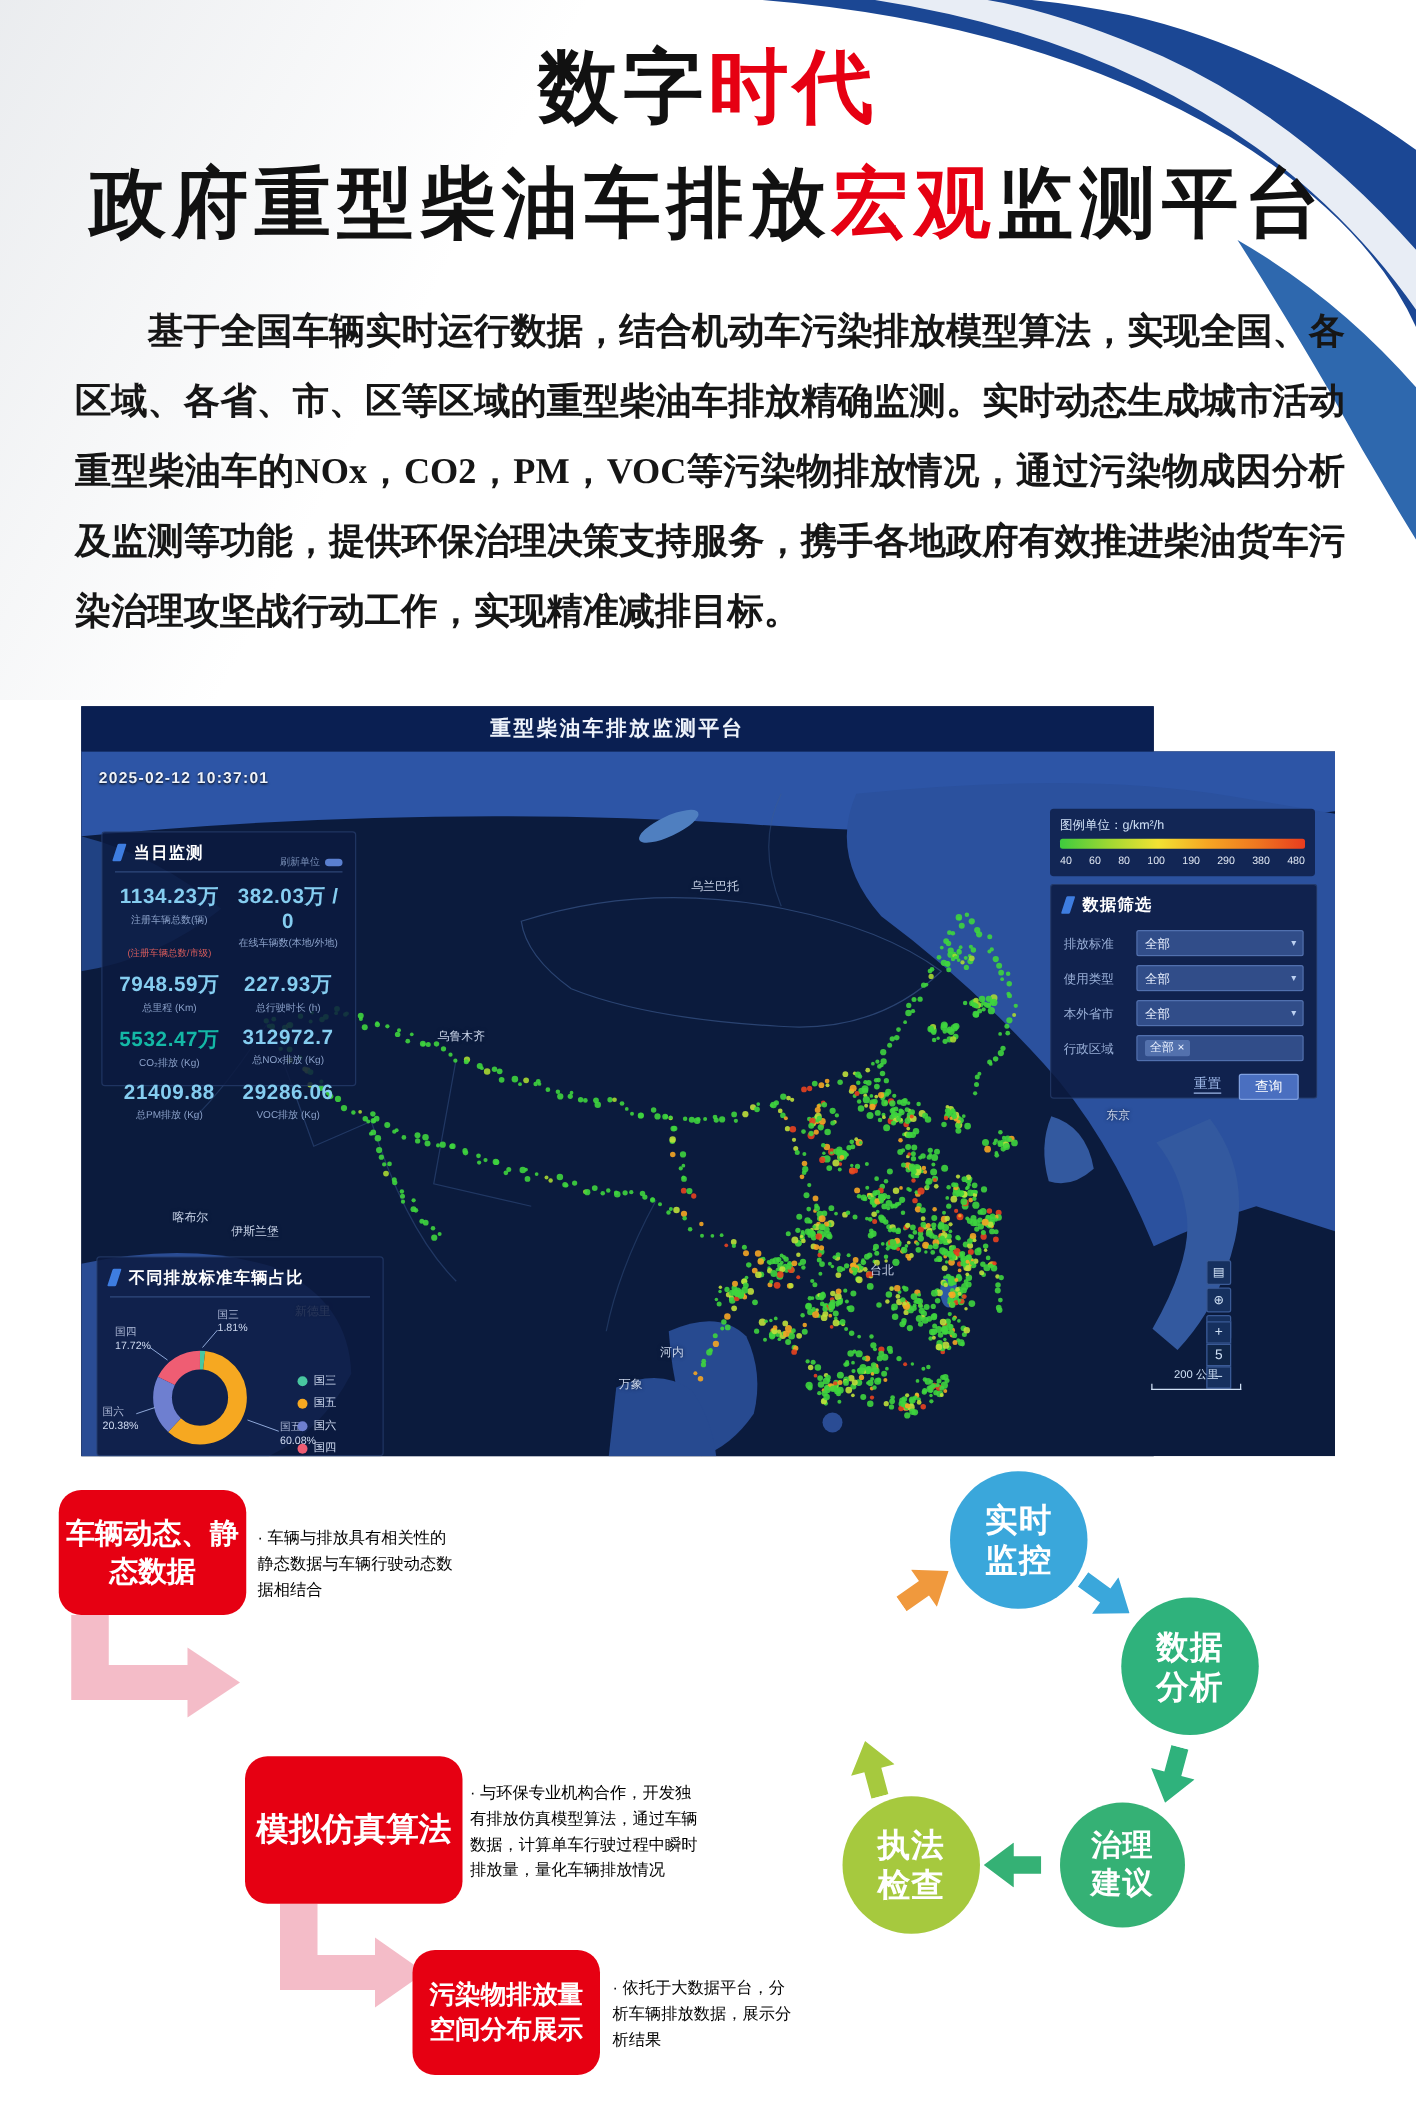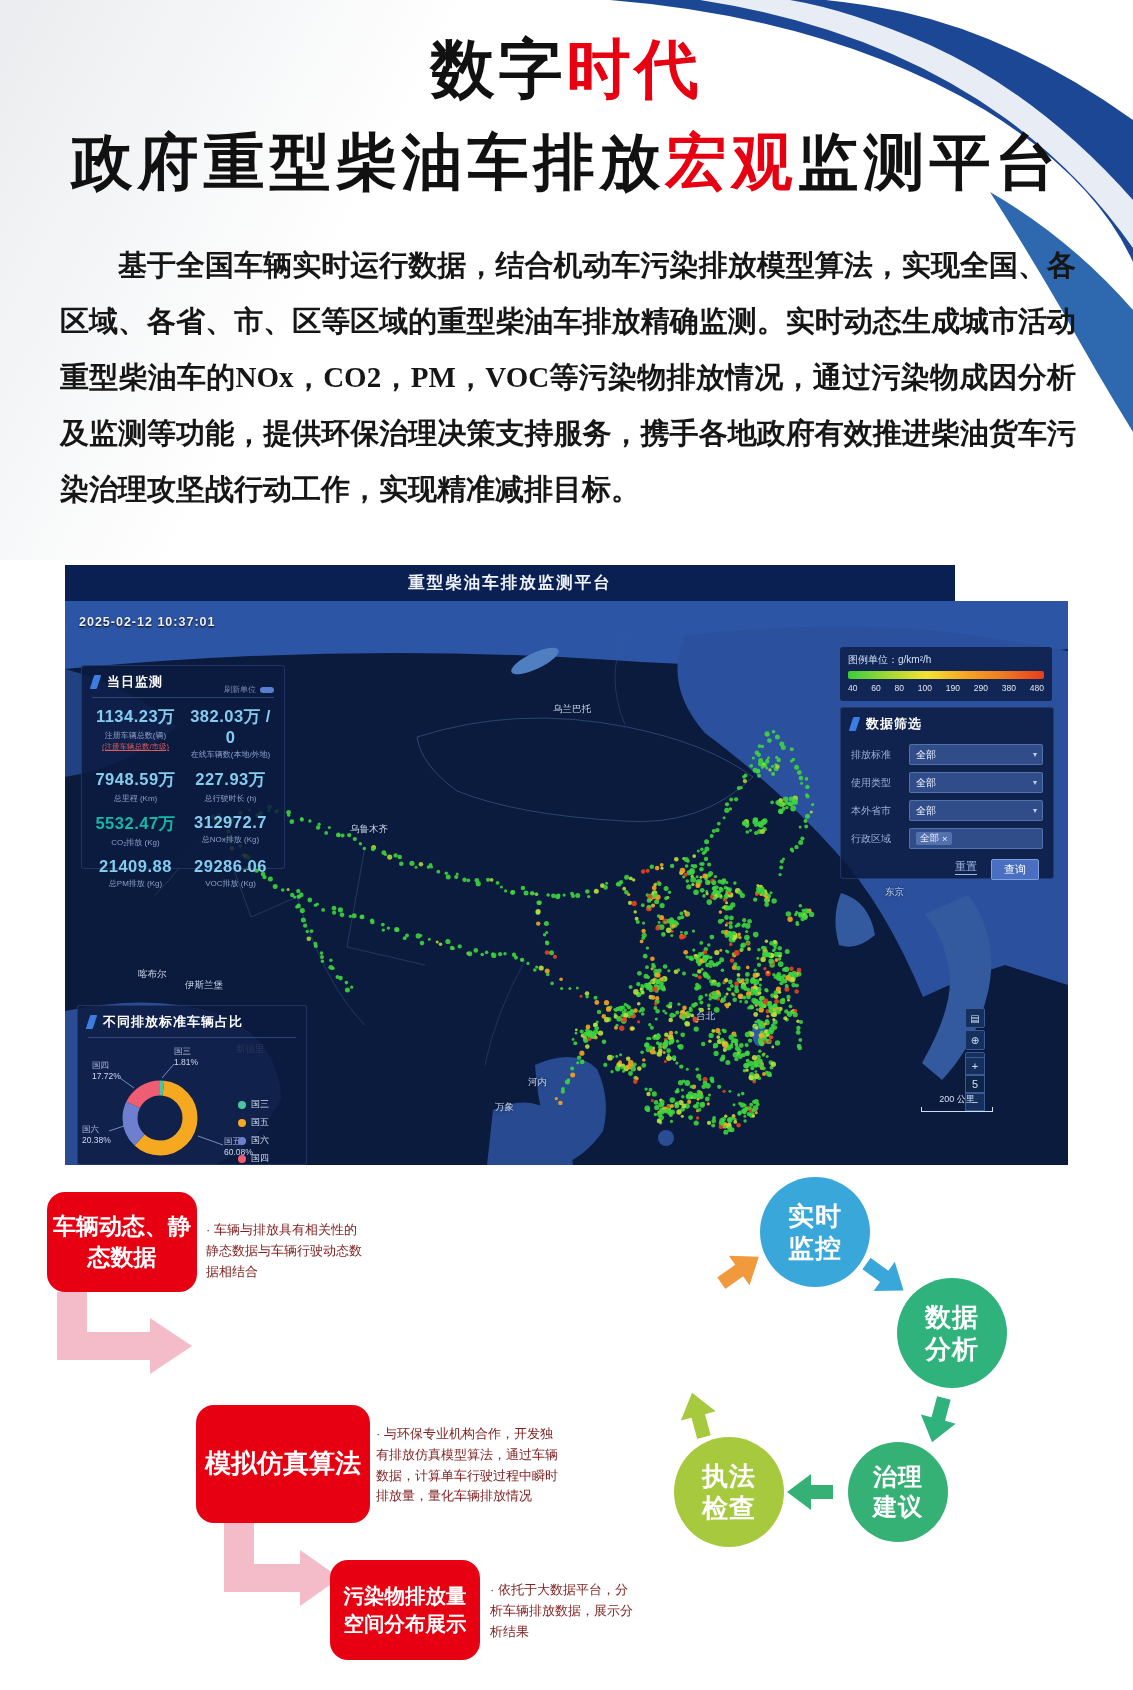--- a/index.html
+++ b/index.html
@@ -10,21 +10,21 @@
   .swoosh{position:absolute;right:0;top:0;pointer-events:none;}
   
   .title1{position:absolute;left:0;top:26px;width:100%;text-align:center;
           font-size:64px;font-weight:900;letter-spacing:4px;color:#111;}
   .title2{position:absolute;left:0;top:122px;width:100%;text-align:center;
           font-size:61px;font-weight:900;letter-spacing:5px;color:#111;white-space:nowrap;}
   .intro{position:absolute;left:60px;top:238px;width:1016px;margin:0;
          font-family:"Liberation Serif","DejaVu Serif",serif;font-weight:700;
          font-size:29px;line-height:1.93;color:#161616;text-align:justify;text-indent:2em;}
   
-  .dashboard{position:absolute;left:65px;top:565px;width:858px;height:600px;background:#0b1b3d;padding-left:32px;}
+  .dashboard{position:absolute;left:65px;top:565px;width:858px;height:600px;background:#0b1b3d;}
   .dash-header{position:absolute;left:0;top:0;width:100%;height:36px;background:#0a1f52;
                display:flex;align-items:center;justify-content:center;
                color:#eef3fb;font-size:16.5px;font-weight:bold;letter-spacing:2px;z-index:5;}
   .map-svg{position:absolute;left:0;top:36px;width:1003px;height:564px;}
   .map-label{position:absolute;color:#c9d4e8;font-size:9.5px;z-index:3;text-shadow:0 0 3px #0b1b3d;}
   .timestamp{position:absolute;left:14px;top:50px;color:#eef3fb;font-size:12.5px;font-weight:bold;
              letter-spacing:1px;z-index:6;text-shadow:0 1px 2px #000;}
   .panel{position:absolute;background:rgba(12,26,64,.85);border:1px solid rgba(90,130,200,.25);
          border-radius:3px;z-index:6;color:#dfe8f8;}
   .panel-head{display:flex;align-items:center;padding:7px 10px 4px;}
@@ -33,21 +33,21 @@
   .panel-title{font-size:13px;font-weight:bold;color:#fff;letter-spacing:1px;}
   .divider{margin:2px 10px 6px;border-top:1px solid rgba(110,150,220,.35);position:relative;}
   .refresh{position:absolute;right:0;top:-14px;font-size:8px;color:#7a90b8;display:flex;align-items:center;gap:4px;}
   .toggle{width:14px;height:6px;border-radius:3px;background:#5a7fd0;display:inline-block;}
   
   .stats-panel{left:16px;top:100px;width:202px;height:202px;}
   .stats-grid{display:grid;grid-template-columns:1fr 1fr;row-gap:9px;padding:2px 6px;}
   .stat{text-align:center;}
   .stat-value{font-size:16.5px;font-weight:bold;letter-spacing:.5px;}
   .stat-label{font-size:8px;color:#8aa0c8;margin-top:2px;}
-  .stat-sub{font-size:7.5px;color:#d85c5c;margin-top:1px;text-decoration:underline;}
+  .stat-sub{font-size:7.5px;color:#d85c5c;margin-top:17px;}
   
   .donut-panel{left:12px;top:440px;width:228px;height:158px;overflow:hidden;}
   .donut-svg{position:absolute;left:27px;top:57px;width:110px;height:110px;}
   .donut-lines{position:absolute;left:0;top:0;z-index:2;}
   .callout{position:absolute;font-size:8.5px;color:#cfdaf0;line-height:1.25;z-index:3;}
   .callout b{display:block;font-weight:normal;color:#aebad8;}
   .dlegend{position:absolute;left:160px;top:92px;display:flex;flex-direction:column;gap:5px;z-index:3;}
   .dlegend-item{display:flex;align-items:center;gap:5px;font-size:9px;color:#cfdaf0;}
   .ldot{width:8px;height:8px;border-radius:50%;display:inline-block;}
   
@@ -81,21 +81,21 @@
   .scaleline{height:4px;border:1px solid #cfe0f5;border-top:none;margin-top:1px;}
   
   .flow{position:absolute;left:0;top:1160px;width:1133px;height:530px;}
   .redbox{position:absolute;border-radius:18px;color:#fff;font-weight:bold;text-align:center;
           display:flex;align-items:center;justify-content:center;line-height:1.35;}
   .box1{left:47px;top:32px;width:150px;height:100px;font-size:23px;}
   .box1 span{width:140px;display:block;}
   .box2{left:196px;top:245px;width:174px;height:118px;font-size:26px;}
   .box3{left:330px;top:400px;width:150px;height:100px;font-size:20.5px;}
   .box3 span{width:128px;display:block;}
-  .note{position:absolute;font-size:13px;color:#7f1d1d;line-height:1.6;}
+  .note{position:absolute;font-size:13px;color:#000000;line-height:1.6;}
   .note1{left:206px;top:60px;width:160px;}
   .note2{left:376px;top:264px;width:182px;}
   .note3{left:490px;top:420px;width:150px;}
   .flow-arrows{position:absolute;left:0;top:0;}
   
   .cycle{position:absolute;left:600px;top:1160px;width:470px;height:440px;}
   .cnode{position:absolute;border-radius:50%;display:flex;align-items:center;justify-content:center;
          color:#fff;font-weight:bold;font-size:26px;line-height:1.25;text-align:center;letter-spacing:1px;}
   .cnode span{width:58px;display:block;}
   .n0{left:160px;top:17px;width:110px;height:110px;}

